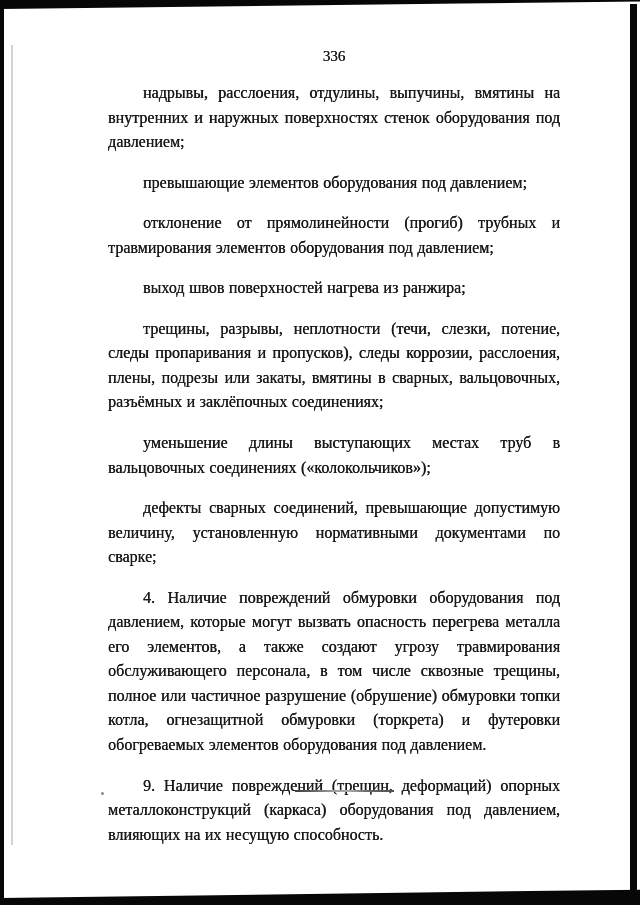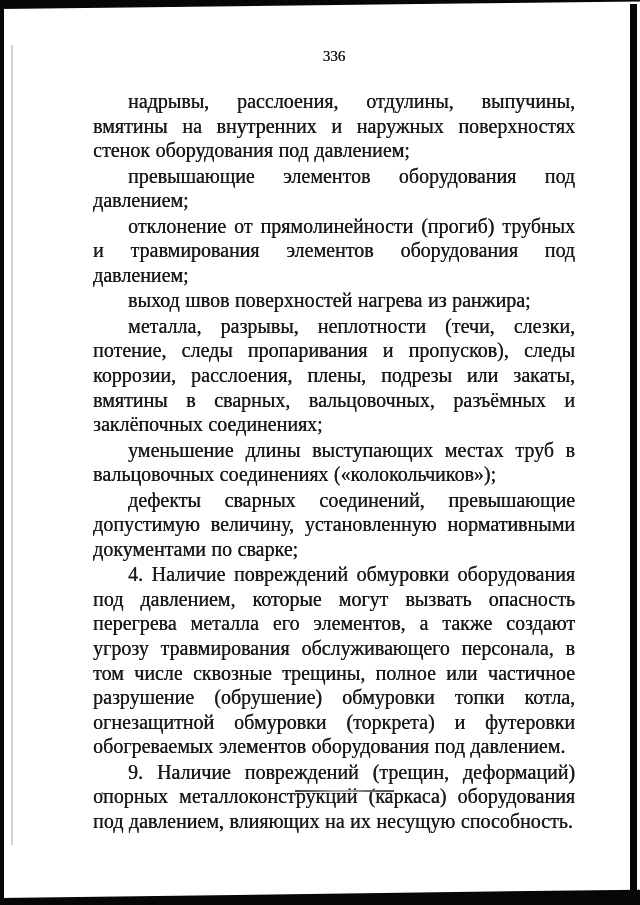--- a/index.html
+++ b/index.html
@@ -31,26 +31,26 @@
 
   
   .content {
     position: absolute;
     left: 92px; top: 48px; width: 484px;
   }
   .page-number {
     font-size: 15px;
     line-height: 17px;
     text-align: center;
-    margin-bottom: 24px;
+    margin-bottom: 13px;
     text-shadow: 0.3px 0 0 currentColor;
   }
   .content p {
-    margin: 1px;
-    font-size: 20px;
+    margin: 16px;
+    font-size: 16px;
     line-height: 24.55px;
     text-align: justify;
     text-indent: 35px;
     text-shadow: 0.3px 0 0 currentColor;
     word-spacing: 0.5px;
   }
 
   
   .footnote-rule {
     position: absolute;
@@ -73,21 +73,21 @@
 <div class="scan-bar scan-left"></div>
 <div class="scan-bar scan-right"></div>
 <div class="scan-left-shadow"></div>
 
 <div class="content">
   <div class="page-number">336</div>
   <p>надрывы, расслоения, отдулины, выпучины, вмятины на внутренних и наружных поверхностях стенок оборудования под давлением;</p>
   <p>превышающие элементов оборудования под давлением;</p>
   <p>отклонение от прямолинейности (прогиб) трубных и травмирования элементов оборудования под давлением;</p>
   <p>выход швов поверхностей нагрева из ранжира;</p>
-  <p>металла, разрывы, неплотности (течи, слезки, потение, следы пропаривания и пропусков), следы коррозии, расслоения, плены, подрезы или закаты, вмятины в сварных, вальцовочных, разъёмных и заклёпочных соединениях;</p>
+  <p>трещины, разрывы, неплотности (течи, слезки, потение, следы пропаривания и пропусков), следы коррозии, расслоения, плены, подрезы или закаты, вмятины в сварных, вальцовочных, разъёмных и заклёпочных соединениях;</p>
   <p>уменьшение длины выступающих местах труб в вальцовочных соединениях («колокольчиков»);</p>
   <p>дефекты сварных соединений, превышающие допустимую величину, установленную нормативными документами по сварке;</p>
   <p>4. Наличие повреждений обмуровки оборудования под давлением, которые могут вызвать опасность перегрева металла его элементов, а также создают угрозу травмирования обслуживающего персонала, в том числе сквозные трещины, полное или частичное разрушение (обрушение) обмуровки топки котла, огнезащитной обмуровки (торкрета) и футеровки обогреваемых элементов оборудования под давлением.</p>
   <p>9. Наличие повреждений (трещин, деформаций) опорных металлоконструкций (каркаса) оборудования под давлением, влияющих на их несущую способность.</p>
 </div>
 
 <div class="footnote-rule"></div>
 <div class="ink-speck"></div>
 
 </body></html>

